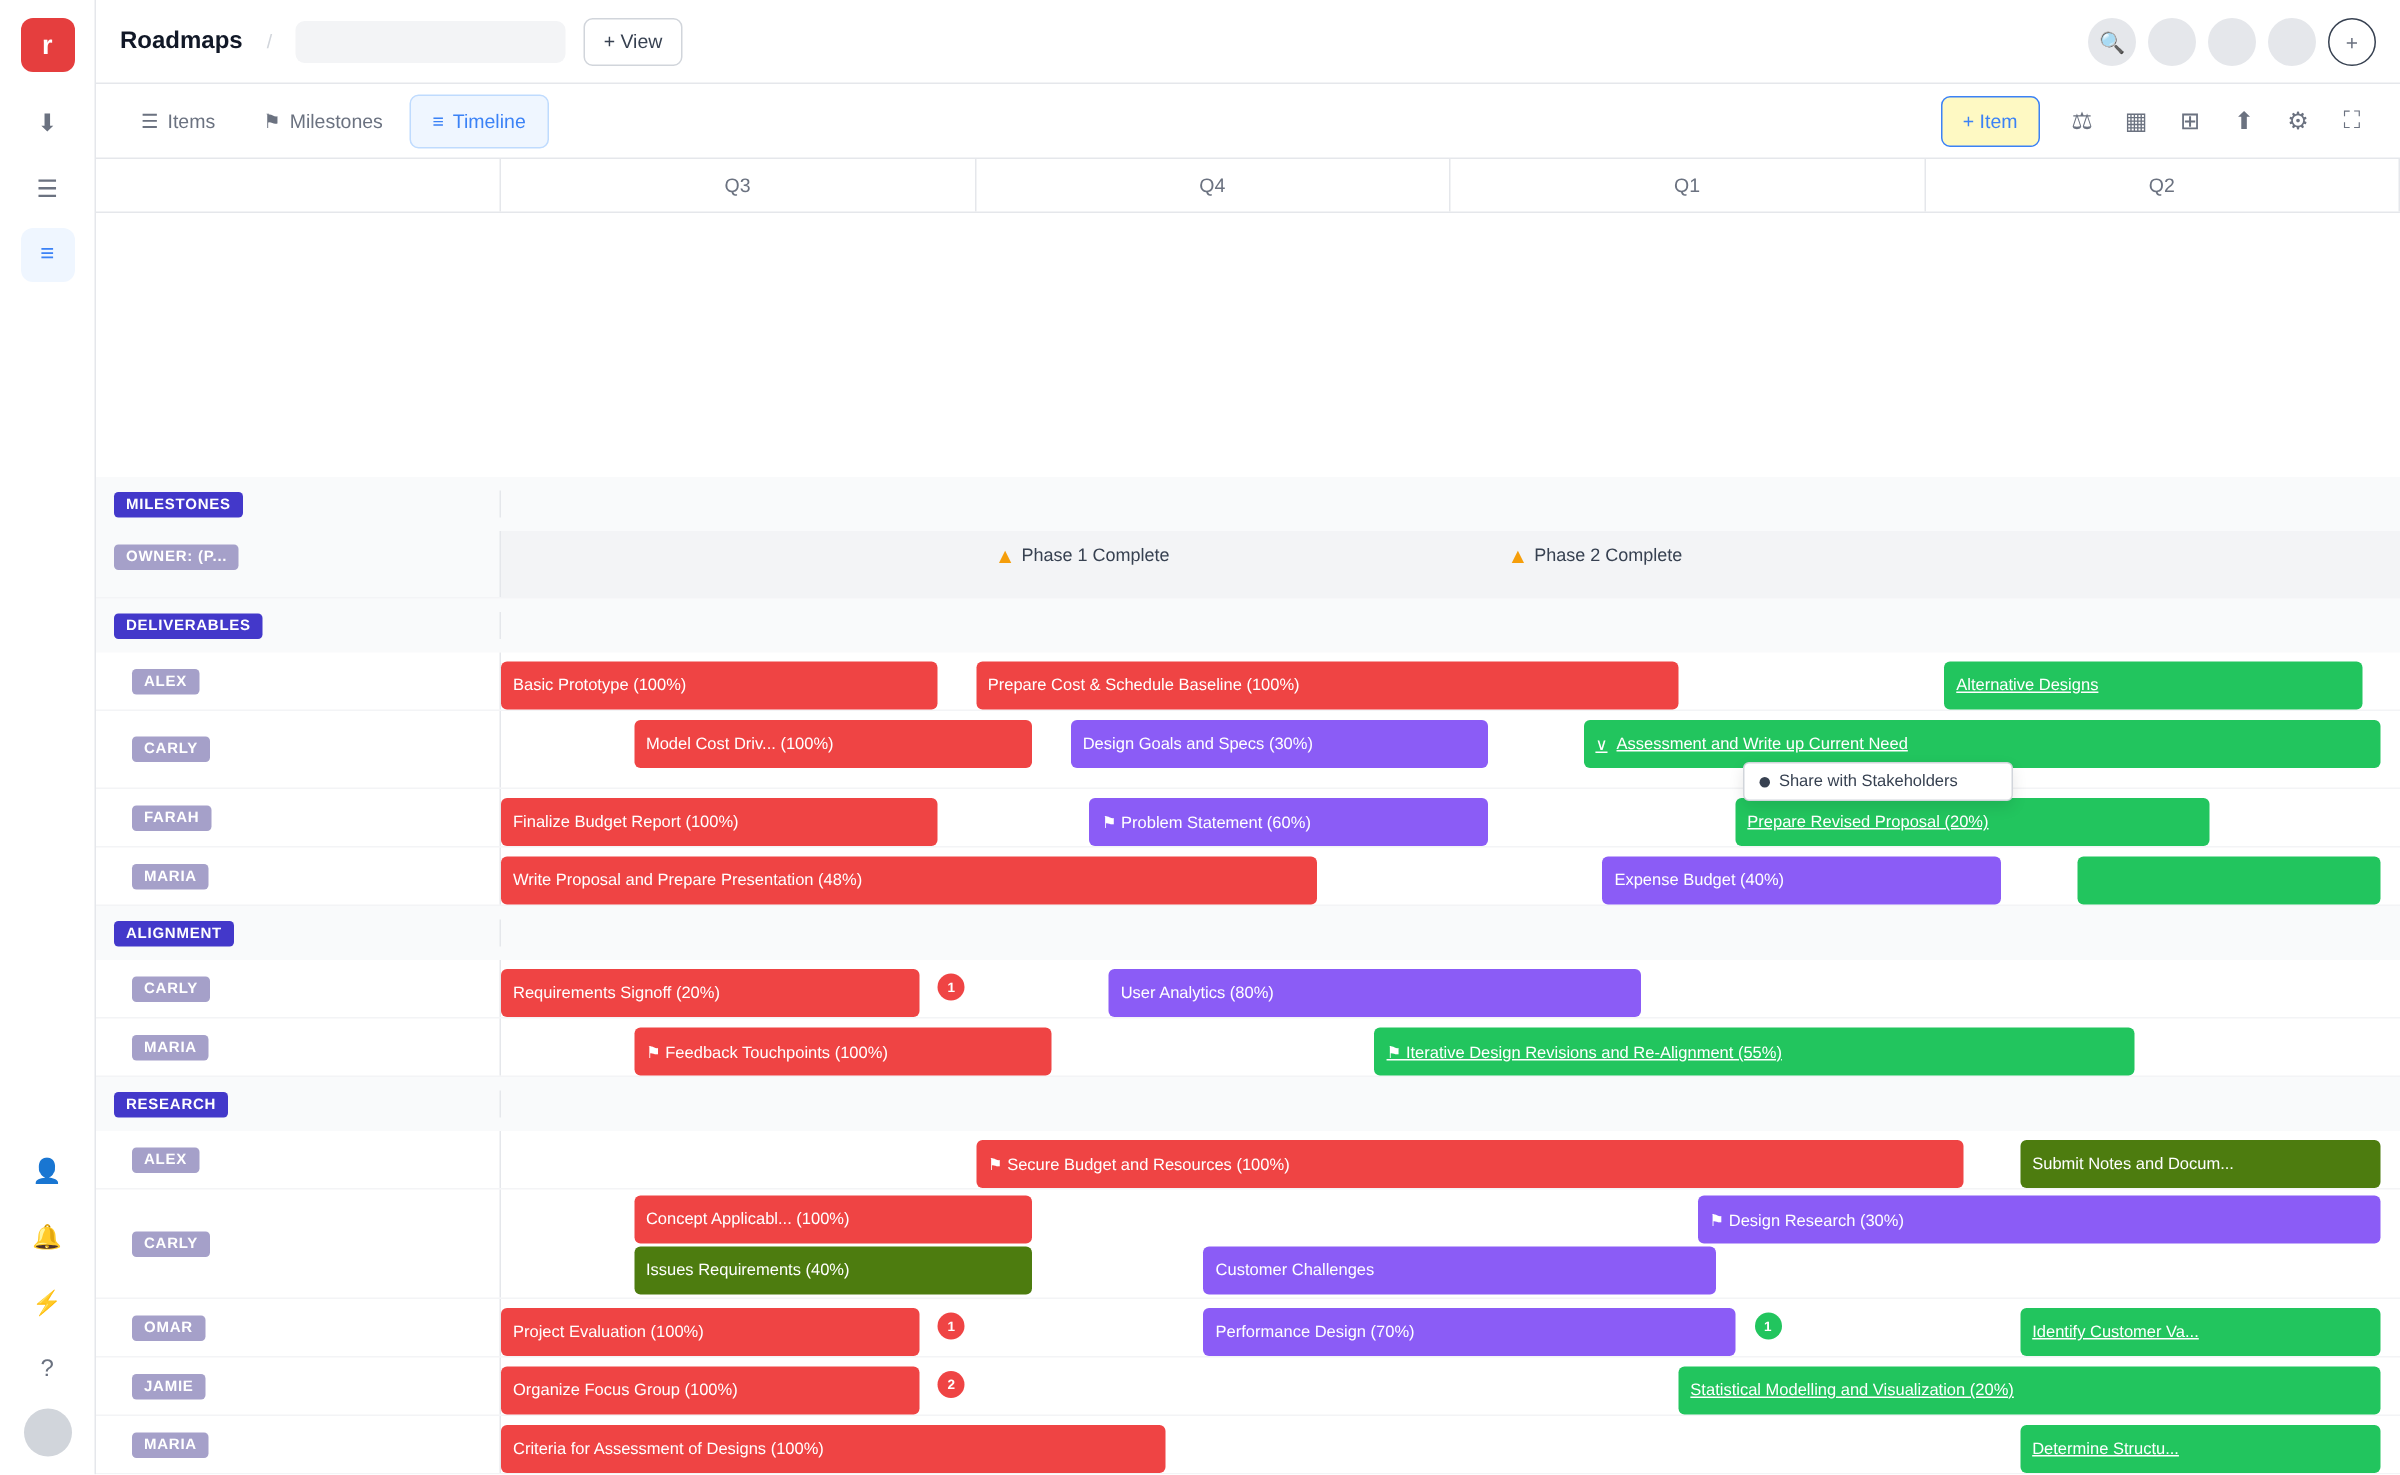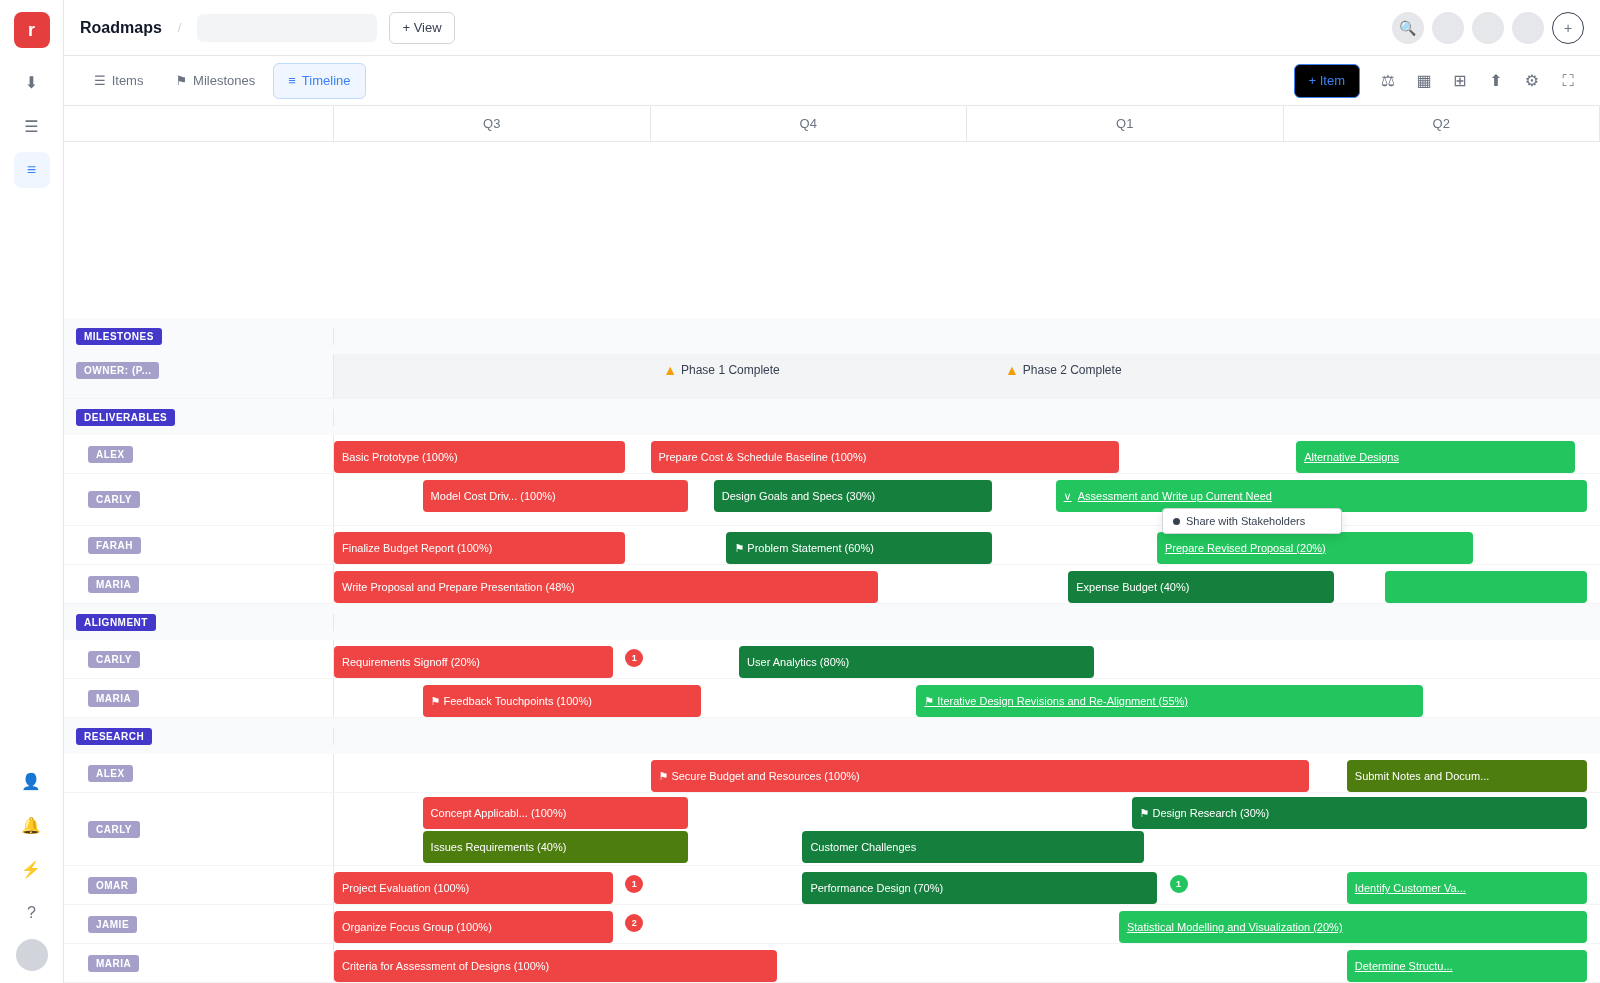--- a/index.html
+++ b/index.html
@@ -116,21 +116,21 @@
     .tab.active {
       background: #eff6ff;
       color: #3b82f6;
       border: 1px solid #bfdbfe;
     }
     .tab-spacer { flex: 1; }
     .add-item-btn {
       height: 34px;
       border: 1.5px solid #3b82f6;
       border-radius: 6px;
-      background: #000000;
+      background: #fef9c3;
       padding: 0 14px;
       cursor: pointer;
       font-size: 13px;
       color: #3b82f6;
       display: flex; align-items: center; gap: 4px;
       font-weight: 500;
     }
     .toolbar-icons { display: flex; align-items: center; gap: 4px; margin-left: 8px; }
     .toolbar-icon {
       width: 32px; height: 32px;
@@ -241,21 +241,21 @@
       padding: 16px 8px;
       font-size: 11px;
       font-weight: 500;
       color: white;
       white-space: nowrap;
       overflow: hidden;
       text-overflow: ellipsis;
       position: absolute;
     }
     .bar-red { background: #ef4444; }
-    .bar-yellow { background: #15803d; }
+    .bar-yellow { background: #8b5cf6; }
     .bar-green { background: #22c55e; text-decoration: underline; }
     .bar-blue { background: #4d7c0f; }
 
     .row-with-bars {
       display: flex;
       min-height: 38px;
       border-bottom: 1px solid #f3f4f6;
       position: relative;
     }
     .bars-area {

